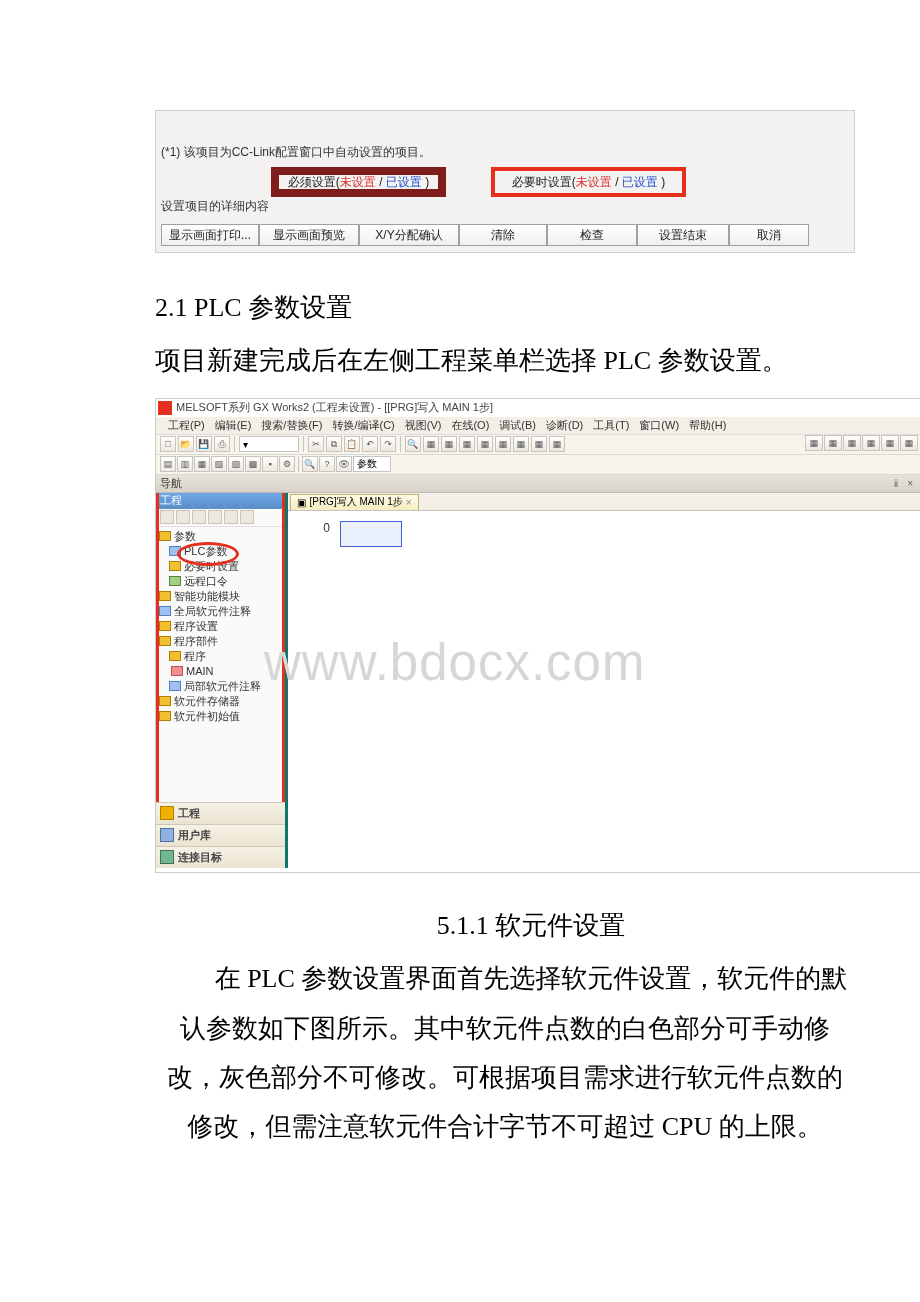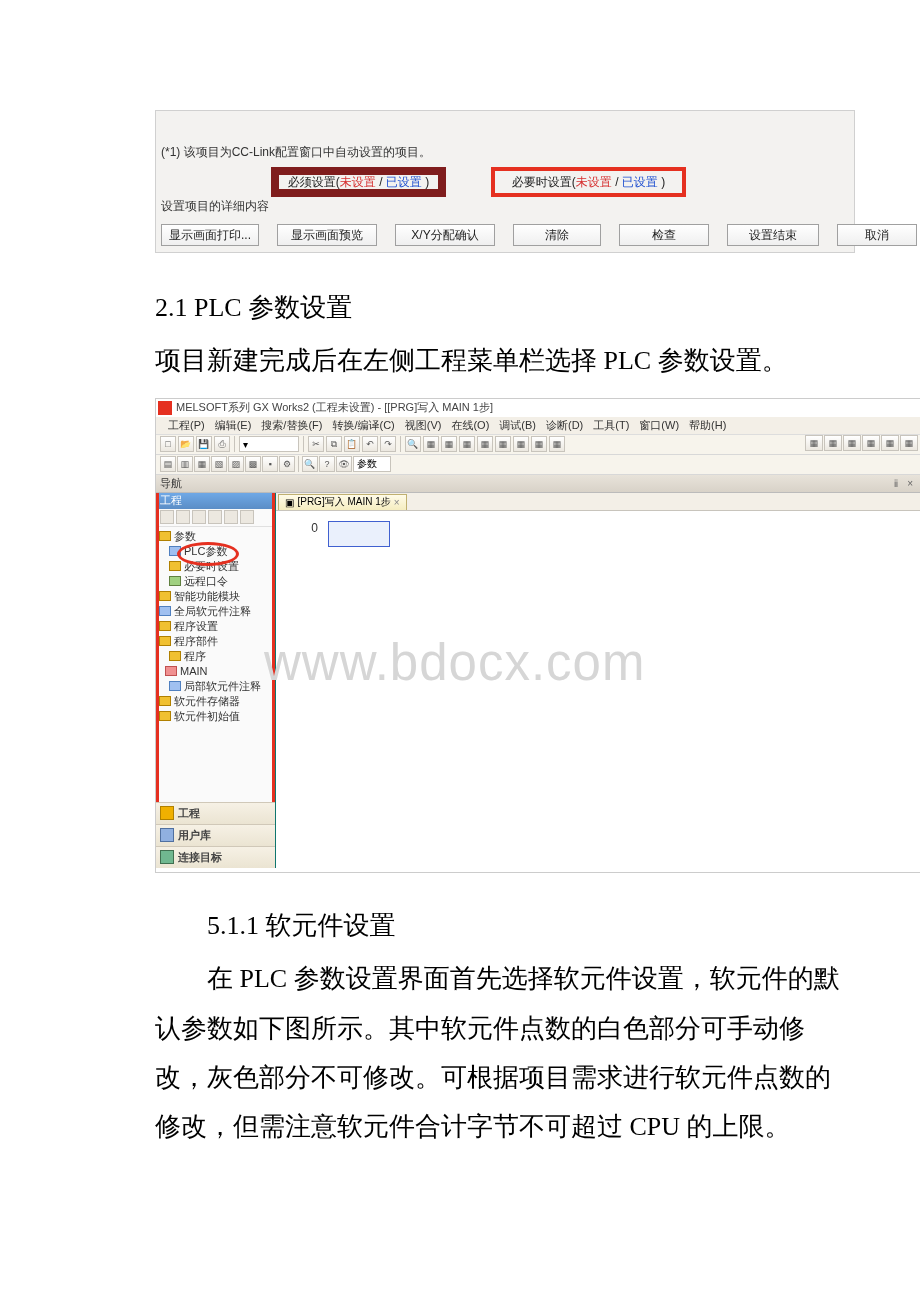--- a/index.html
+++ b/index.html
@@ -8,52 +8,52 @@
 
   
   .s1 { margin: 110px 0 0 155px; width: 700px; height: 143px; background: #f3f2f0; border: 1px solid #d0d0d0; position: relative; font-family: "Microsoft YaHei", sans-serif; }
   .s1-note { position: absolute; left: 5px; top: 33px; font-size: 12px; color: #333; }
   .s1-hl1 { position: absolute; left: 115px; top: 56px; width: 175px; height: 30px; border: 8px solid #7f1d1d; background: #f3f2f0; display: flex; align-items: center; justify-content: center; }
   .s1-hl2 { position: absolute; left: 335px; top: 56px; width: 195px; height: 30px; border: 4px solid #e53020; background: #f3f2f0; display: flex; align-items: center; justify-content: center; }
   .s1-legend { font-size: 12px; color: #222; }
   .s1-red { color: #d63030; }
   .s1-blue { color: #2050d0; }
   .s1-detail { position: absolute; left: 5px; top: 87px; font-size: 12px; color: #333; }
-  .s1-buttons { position: absolute; left: 5px; bottom: 6px; display: flex; gap: 18px; }
+  .s1-buttons { position: absolute; left: 5px; bottom: 6px; display: flex; gap: 0; }
   .s1-btn { background: linear-gradient(#fff,#efefef); border: 1px solid #a0a0a0; font-size: 12px; color: #222; height: 22px; display: flex; align-items: center; justify-content: center; }
   .b1{width:98px}.b2{width:100px}.b3{width:100px}.b4{width:88px}.b5{width:90px}.b6{width:92px}.b7{width:80px}
 
   
   .txt { margin: 30px 0 0 155px; width: 700px; font-size: 26px; line-height: 1.9; color: #000; font-family: "SimSun", "Times New Roman", serif; }
   .txt p { margin-bottom: 4px; }
-  .txt .indent { text-indent: 2em; }
+  .txt .indent { text-indent: 2em; text-align: center; }
 
   
   .s2 { margin: 12px 0 0 155px; width: 766px; height: 475px; background: #fff; border: 1px solid #ccc; position: relative; font-family: "Microsoft YaHei", Tahoma, sans-serif; }
   .titlebar { height: 18px; background: #fff; display: flex; align-items: center; font-size: 11px; color: #444; padding-left: 2px; }
   .t-icon { width: 14px; height: 14px; background: #e53020; margin-right: 4px; display: inline-block; }
   .menubar { height: 18px; background: #f3efe7; border-bottom: 1px solid #ddd; display: flex; align-items: center; font-size: 11px; color: #333; padding-left: 12px; gap: 10px; }
   .menuitem { white-space: nowrap; }
   .toolbar { height: 20px; background: #f7f4ec; border-bottom: 1px solid #d8d8d8; display: flex; align-items: center; padding-left: 4px; gap: 2px; }
   .toolbar2 { height: 20px; background: #f7f4ec; border-bottom: 1px solid #d8d8d8; display: flex; align-items: center; padding-left: 4px; gap: 1px; }
   .tb-btn { width: 16px; height: 16px; border: 1px solid #c8c4bc; background: linear-gradient(#fff,#ece8e0); display: inline-flex; align-items: center; justify-content: center; font-size: 9px; color: #555; }
   .tb-sep { width: 1px; height: 16px; background: #c8c4bc; margin: 0 2px; }
   .tb-dd { width: 60px; height: 16px; border: 1px solid #c8c4bc; background: #fff; font-size: 10px; display: inline-flex; align-items: center; padding-left: 3px; }
   .navhead { height: 18px; background: linear-gradient(#e8e3da,#d8d2c8); border-bottom: 1px solid #bbb; font-size: 11px; color: #333; display: flex; align-items: center; padding-left: 4px; justify-content: space-between; }
   .navhead .closebtns { font-size: 10px; color: #666; padding-right: 4px; letter-spacing: 3px; }
   .body2 { display: flex; height: 375px; }
-  .nav { width: 120px; border-right: 1px solid #0f766e; background: #fafafa; position: relative; }
+  .nav { width: 132px; border-right: 3px solid #0f766e; background: #fafafa; position: relative; }
   .nav-red-border { position: absolute; left: 0; top: 0; right: 0; bottom: 0; border-left: 3px solid #e53020; border-right: 3px solid #e53020; border-bottom: 3px solid #e53020; pointer-events: none; }
   .projtab { height: 16px; background: linear-gradient(#6fa8e6,#5b8dc6); color: #fff; font-size: 11px; padding-left: 4px; display: flex; align-items: center; }
   .navicons { height: 18px; display: flex; align-items: center; gap: 2px; padding-left: 4px; border-bottom: 1px solid #e0e0e0; }
   .navicon { width: 14px; height: 14px; border: 1px solid #c8c4bc; background: #ece8e0; }
   .tree { font-size: 11px; color: #333; padding: 2px 3px; }
   .tree-row { display: flex; align-items: center; height: 15px; white-space: nowrap; }
   .tree-indent1 { padding-left: 10px; }
-  .tree-indent2 { padding-left: 6px; }
+  .tree-indent2 { padding-left: 12px; }
   .tree-icon { width: 12px; height: 10px; background: #f0c030; border: 1px solid #b08000; margin-right: 3px; display: inline-block; }
   .tree-icon.blue { background: #a0c0f0; border-color: #5080c0; }
   .tree-icon.green { background: #a0d080; border-color: #608040; }
   .tree-icon.red { background: #f09090; border-color: #c05050; }
   .plc-circle { position: relative; }
   .plc-circle::after { content: ''; position: absolute; left: 18px; top: -2px; width: 56px; height: 18px; border: 3px solid #e53020; border-radius: 50%; }
   .navbottom { position: absolute; bottom: 0; left: 0; right: 0; }
   .navbtn { height: 22px; background: linear-gradient(#f6f1e5,#ebe4d2); border-top: 1px solid #d0c8b8; font-size: 11px; font-weight: bold; color: #444; display: flex; align-items: center; padding-left: 4px; }
   .navbtn .nb-icon { width: 14px; height: 14px; background: #f0b000; border: 1px solid #b08000; margin-right: 4px; }
   .editor { flex: 1; background: #fff; position: relative; }

